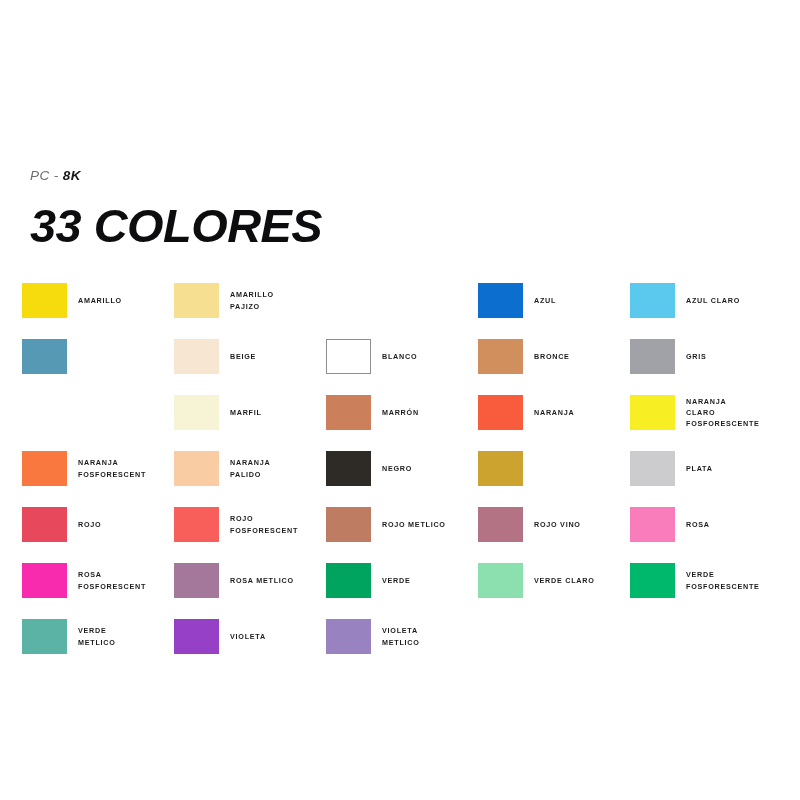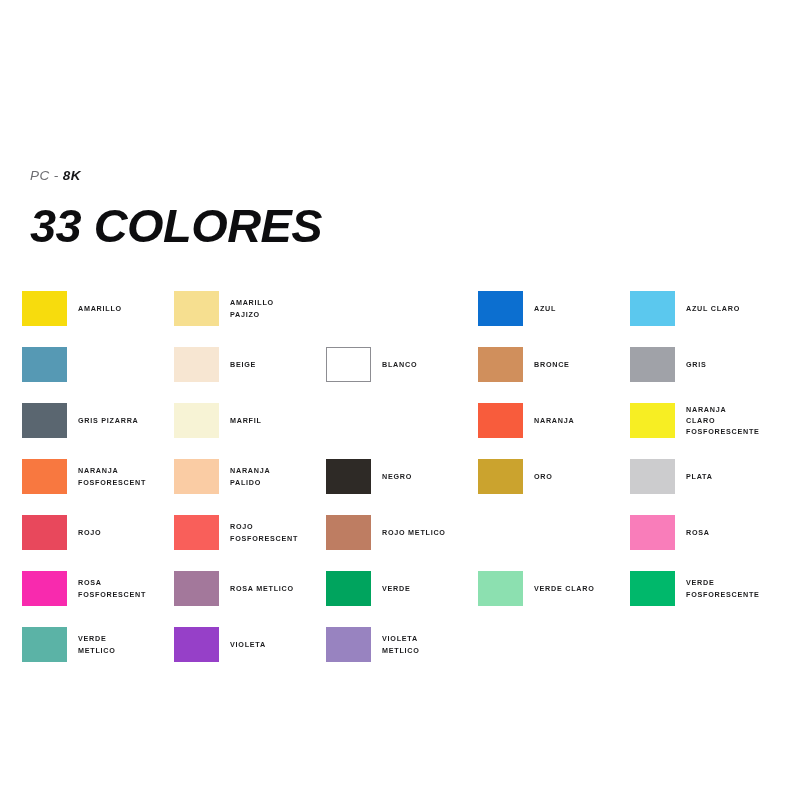--- a/index.html
+++ b/index.html
@@ -56,21 +56,21 @@
     letter-spacing: -0.5px;
     white-space: nowrap;
     transform: scaleX(1.02);
     transform-origin: left center;
   }
 
   
   .grid {
     position: absolute;
     left: 22px;
-    top: 260px;
+    top: 252px;
     width: 756px;
   }
   .row {
     position: relative;
     height: 56px;
   }
   .cell {
     position: absolute;
     top: 0;
     width: 152px;
@@ -176,30 +176,30 @@
           </div>
         </div>
         <div class="cell c3">
           <div class="chip" title="BRONCE" style="background: rgb(208, 143, 92);"></div>
           <div class="label">
             <span>BRONCE</span>
           </div>
         </div>
       </div>
       <div class="row">
-        <div class="cell c0">
-          <div class="chip" title="GRIS PIZARRA" style="background: rgb(90, 102, 112);"></div>
-          <div class="label">
-            <span>GRIS PIZARRA</span>
-          </div>
-        </div>
         <div class="cell c1">
           <div class="chip" title="MARFIL" style="background: rgb(247, 243, 213);"></div>
           <div class="label">
             <span>MARFIL</span>
+          </div>
+        </div>
+        <div class="cell c2">
+          <div class="chip" title="MARRÓN" style="background: rgb(204, 127, 91);"></div>
+          <div class="label">
+            <span>MARRÓN</span>
           </div>
         </div>
         <div class="cell c3">
           <div class="chip" title="NARANJA" style="background: rgb(248, 92, 60);"></div>
           <div class="label">
             <span>NARANJA</span>
           </div>
         </div>
         <div class="cell c4">
           <div class="chip" title="NARANJA CLARO FOSFORESCENTE" style="background: rgb(247, 238, 35);"></div>
@@ -226,23 +226,20 @@
           </div>
         </div>
         <div class="cell c2">
           <div class="chip" title="NEGRO" style="background: rgb(46, 42, 38);"></div>
           <div class="label">
             <span>NEGRO</span>
           </div>
         </div>
         <div class="cell c3">
           <div class="chip" title="ORO" style="background: rgb(203, 163, 46);"></div>
-          <div class="label">
-            <span>ORO</span>
-          </div>
         </div>
         <div class="cell c4">
           <div class="chip" title="PLATA" style="background: rgb(204, 204, 206);"></div>
           <div class="label">
             <span>PLATA</span>
           </div>
         </div>
       </div>
       <div class="row">
         <div class="cell c0">
@@ -257,20 +254,26 @@
             <span>ROJO</span>
             <span>FOSFORESCENT</span>
           </div>
         </div>
         <div class="cell c2">
           <div class="chip" title="ROJO METLICO" style="background: rgb(190, 125, 98);"></div>
           <div class="label">
             <span>ROJO METLICO</span>
           </div>
         </div>
+        <div class="cell c3">
+          <div class="chip" title="ROJO VINO" style="background: rgb(180, 114, 133);"></div>
+          <div class="label">
+            <span>ROJO VINO</span>
+          </div>
+        </div>
         <div class="cell c4">
           <div class="chip" title="ROSA" style="background: rgb(249, 125, 186);"></div>
           <div class="label">
             <span>ROSA</span>
           </div>
         </div>
       </div>
       <div class="row">
         <div class="cell c0">
           <div class="chip" title="ROSA FOSFORESCENT" style="background: rgb(248, 42, 174);"></div>

